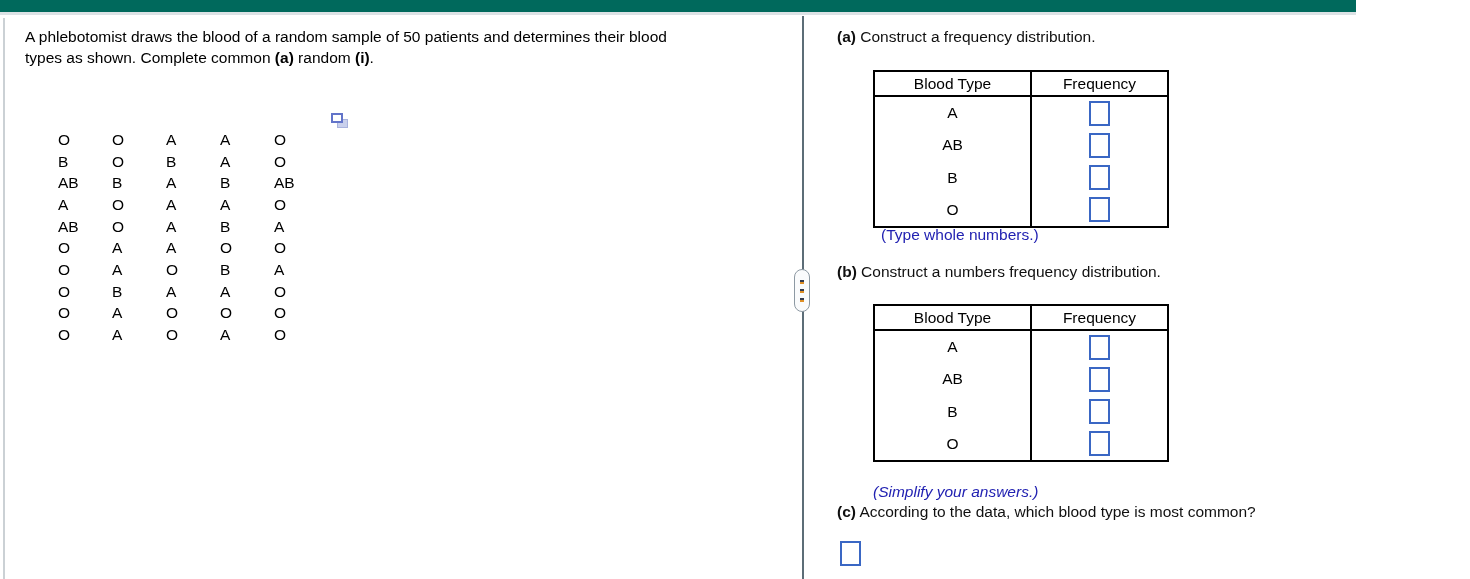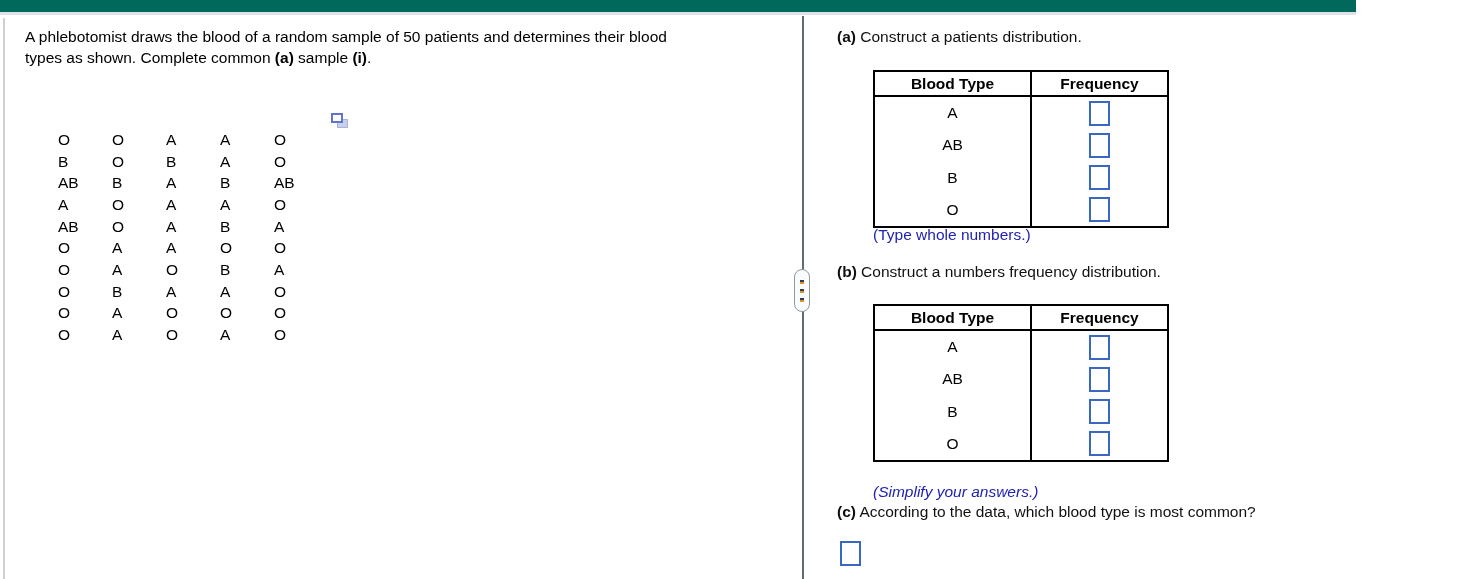--- a/index.html
+++ b/index.html
@@ -39,41 +39,41 @@
     background:linear-gradient(180deg,#343b4e 45%, #df9027 55%);
   }
   .part-line { position:absolute; left:837px; font-size:15.5px; line-height:20px; color:#101010; }
   .part-line b { font-weight:bold; }
   .ftable {
     position:absolute; left:873px; width:296px; background:#fff;
     border:2px solid #000; display:grid; grid-template-columns:157px 1fr;
   }
   .ftable .hcell {
     height:25px; display:flex; align-items:center; justify-content:center;
-    font-weight:bold; font-size:15.5px; border-bottom:2px solid #000;
+    font-weight:normal; font-size:15.5px; border-bottom:2px solid #000;
   }
   .ftable .cell { height:32.25px; display:flex; align-items:center; justify-content:center; font-size:15.5px; }
   .ftable .colA { border-right:2px solid #000; }
   .ansbox {
     width:21px; height:25px; border:2px solid #3a67c4; background:#fff;
     font-family:"Liberation Sans", sans-serif; font-size:14px; text-align:center; padding:0;
   }
   .note { position:absolute; left:873px; font-size:15.5px; color:#2222b2; }
   .c-box { position:absolute; left:840px; top:541px; }
 </style>
 </head>
 <body>
 
 <div class="screen">
 
   <div class="topbar"></div>
   <div class="left-edge-line"></div>
 
   <div>
-    <p class="problem"><span>A phlebotomist draws the blood of a random sample of 50 patients and determines their blood</span><br><span>types as shown. Complete common </span><b>(a)</b><span> sample </span><b>(i)</b><span>.</span></p>
+    <p class="problem"><span>A phlebotomist draws the blood of a random sample of 50 patients and determines their blood</span><br><span>types as shown. Complete common </span><b>(a)</b><span> random </span><b>(i)</b><span>.</span></p>
 
     <div class="copy-icon" title="">
       <span class="back"></span>
       <span class="front"></span>
     </div>
 
     <div class="blood-grid" id="bloodGrid">
         <span>O</span>
         <span>O</span>
         <span>A</span>
@@ -129,21 +129,21 @@
 
   <div class="divider"></div>
   <div class="resize-handle">
     <i></i>
     <i></i>
     <i></i>
   </div>
 
   <div>
 
-    <p class="part-line" style="top:27px;"><b>(a)</b> <span>Construct a patients distribution.</span></p>
+    <p class="part-line" style="top:27px;"><b>(a)</b> <span>Construct a frequency distribution.</span></p>
 
     <div class="ftable" style="top:70px;">
       <div class="hcell colA">Blood Type</div>
       <div class="hcell">Frequency</div>
       <div class="cell colA">A</div>
       <div class="cell">
           <input class="ansbox" style="">
         </div>
       <div class="cell colA">AB</div>
       <div class="cell">
@@ -151,21 +151,21 @@
         </div>
       <div class="cell colA">B</div>
       <div class="cell">
           <input class="ansbox" style="">
         </div>
       <div class="cell colA">O</div>
       <div class="cell">
           <input class="ansbox" style="">
         </div>
     </div>
-    <p class="note" style="top:226px;">(Type whole numbers.)</p>
+    <p class="note" style="top:226px;margin-left:8px;">(Type whole numbers.)</p>
 
     <p class="part-line" style="top:262px;"><b>(b)</b> <span>Construct a numbers frequency distribution.</span></p>
 
     <div class="ftable" style="top:304px;">
       <div class="hcell colA">Blood Type</div>
       <div class="hcell">Frequency</div>
       <div class="cell colA">A</div>
       <div class="cell">
           <input class="ansbox" style="">
         </div>

